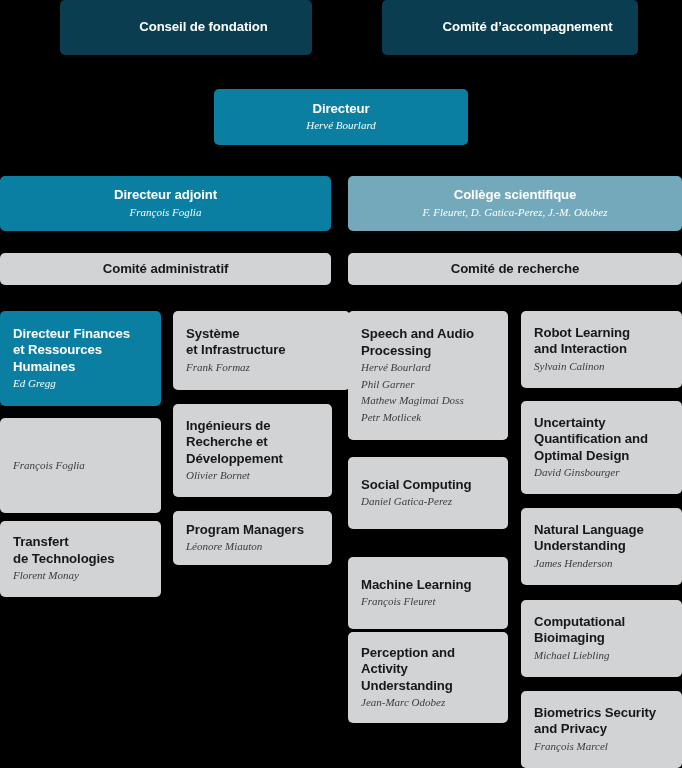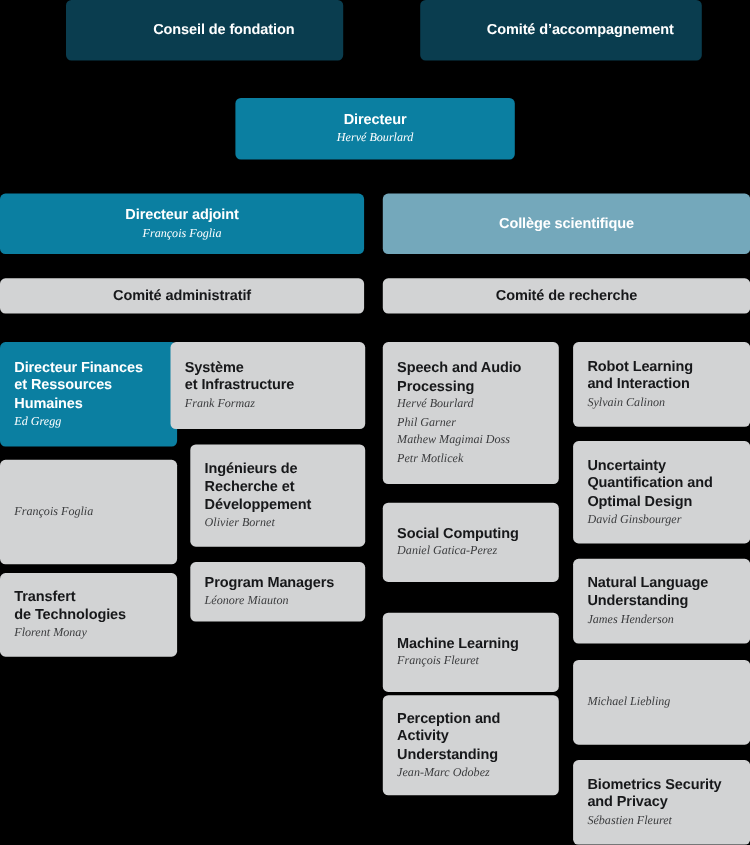--- a/index.html
+++ b/index.html
@@ -89,20 +89,21 @@
     <div class="people">Hervé Bourlard</div>
   </div>
 
   <div class="node center v-teal" style="left:0px; top:176px; width:331px; height:55px;">
     <div class="title">Directeur adjoint</div>
     <div class="people">François Foglia</div>
   </div>
 
   <div class="node center v-lightblue" style="left:348px; top:176px; width:334px; height:55px;">
     <div class="title">Collège scientifique</div>
+    <div class="people">F. Fleuret, D. Gatica-Perez, J.-M. Odobez</div>
   </div>
 
   <div class="node center v-gray" style="left:0px; top:253px; width:331px; height:32px;">
     <div class="title">Comité administratif</div>
   </div>
 
   <div class="node center v-gray" style="left:348px; top:253px; width:334px; height:32px;">
     <div class="title">Comité de recherche</div>
   </div>
 
@@ -116,21 +117,21 @@
   <div class="node v-gray" style="left:0px; top:418px; width:161px; height:95px;">
     <div class="people">François Foglia</div>
   </div>
 
   <div class="node v-gray" style="left:0px; top:521px; width:161px; height:76px;">
     <div class="title">Transfert
 de Technologies</div>
     <div class="people">Florent Monay</div>
   </div>
 
-  <div class="node v-gray" style="left:155px; top:311px; width:177px; height:79px;">
+  <div class="node v-gray" style="left:173px; top:311px; width:177px; height:79px;">
     <div class="title">Système
 et Infrastructure</div>
     <div class="people">Frank Formaz</div>
   </div>
 
   <div class="node v-gray" style="left:173px; top:404px; width:159px; height:93px;">
     <div class="title">Ingénieurs de
 Recherche et
 Développement</div>
     <div class="people">Olivier Bornet</div>
@@ -180,22 +181,24 @@
     <div class="people">David Ginsbourger</div>
   </div>
 
   <div class="node v-gray" style="left:521px; top:508px; width:161px; height:77px;">
     <div class="title">Natural Language
 Understanding</div>
     <div class="people">James Henderson</div>
   </div>
 
   <div class="node v-gray" style="left:521px; top:600px; width:161px; height:77px;">
+    <div class="title">Computational
+Bioimaging</div>
     <div class="people">Michael Liebling</div>
   </div>
 
   <div class="node v-gray" style="left:521px; top:691px; width:161px; height:77px;">
     <div class="title">Biometrics Security
 and Privacy</div>
-    <div class="people">Sébastien Fleuret</div>
+    <div class="people">François Marcel</div>
   </div>
 
 </div>
 
 </body></html>

